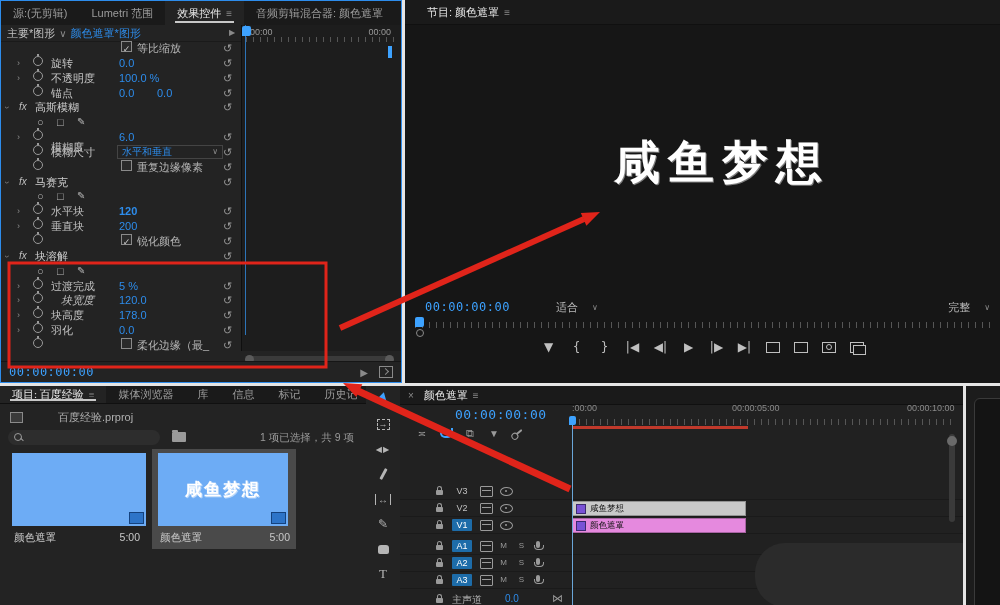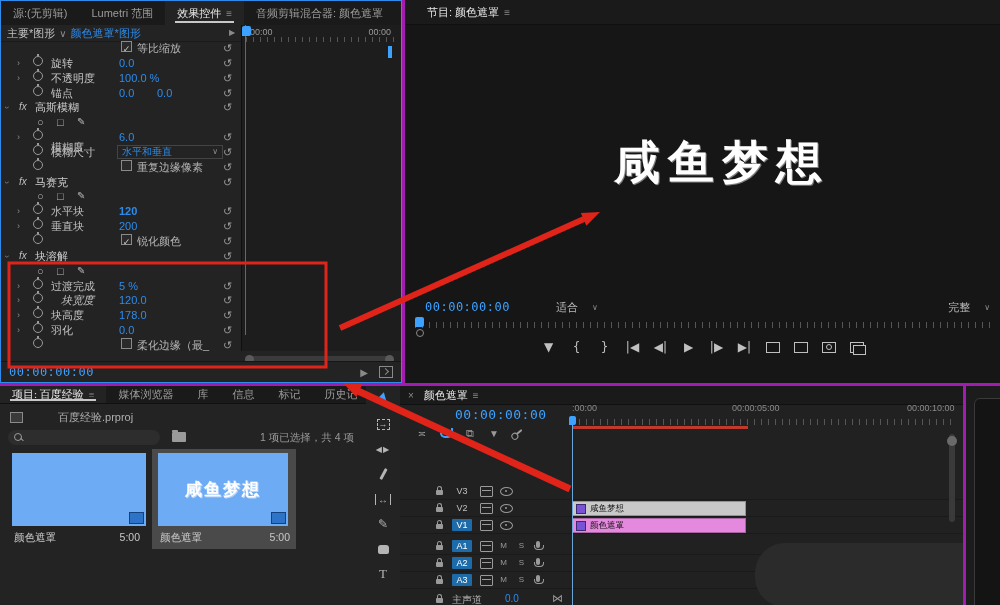--- a/index.html
+++ b/index.html
@@ -1,16 +1,16 @@
 <!DOCTYPE html>
 <html><head>
 <meta charset="utf-8">
 <style>
   html,body{margin:0;padding:0;background:#000;}
-  #root{position:relative;width:1000px;height:605px;background:#a21caf;overflow:hidden;
+  #root{position:relative;width:1000px;height:605px;background:#e5e5e5;overflow:hidden;
         font-family:"Liberation Sans",sans-serif;color:#c2c2c2;font-size:11px;
         -webkit-font-smoothing:antialiased;}
   .abs{position:absolute;}
   .panel{position:absolute;background:#232323;overflow:hidden;}
   .tabstrip{position:absolute;left:0;top:0;right:0;height:24px;background:#1a1a1a;
             display:flex;align-items:center;gap:0;border-bottom:1px solid #101010;}
   .tab{padding:0 12px;height:100%;display:flex;align-items:center;gap:5px;color:#9b9b9b;
        white-space:nowrap;position:relative;cursor:default;}
   .tab.active{color:#e8e8e8;background:#232323;}
   .tab.active .ul{position:absolute;left:10px;right:10px;bottom:2px;height:2px;background:#c8c8c8;}
@@ -352,21 +352,21 @@
         </div>
       </div>
     <div class="abs" style="left:10px;top:24px;display:flex;align-items:center;gap:8px;">
       <span class="crumb-ic"></span>
       <span style="color:#b0b0b0;margin-left:27px;">百度经验.prproj</span>
     </div>
     <div id="search">
         <span class="mag"></span>
       </div>
     <span class="folder" style="left:172px;top:46px;"></span>
-    <span class="abs" style="right:12px;top:45px;color:#9a9a9a;font-size:10.5px;">1 项已选择，共 4 项</span>
+    <span class="abs" style="right:12px;top:45px;color:#9a9a9a;font-size:10.5px;">1 项已选择，共 9 项</span>
     <div id="proj-items">
         <div style="position: absolute; left: 12px; top: 63px; width: 134px; height: 100px;">
           <div class="thumb" style="left: 0px; top: 4px; width: 134px; height: 73px; background: rgb(109, 172, 245);">
             <div class="badge"></div>
           </div>
           <span class="itemlabel" style="left: 2px; top: 82px;">颜色遮罩</span>
           <span class="itemlabel" style="right: 6px; top: 82px;">5:00</span>
         </div>
         <div style="position: absolute; left: 152px; top: 63px; width: 144px; height: 100px; background: rgb(74, 74, 74);">
           <div class="thumb" style="left: 6px; top: 4px; width: 130px; height: 73px; background: rgb(109, 172, 245);">

